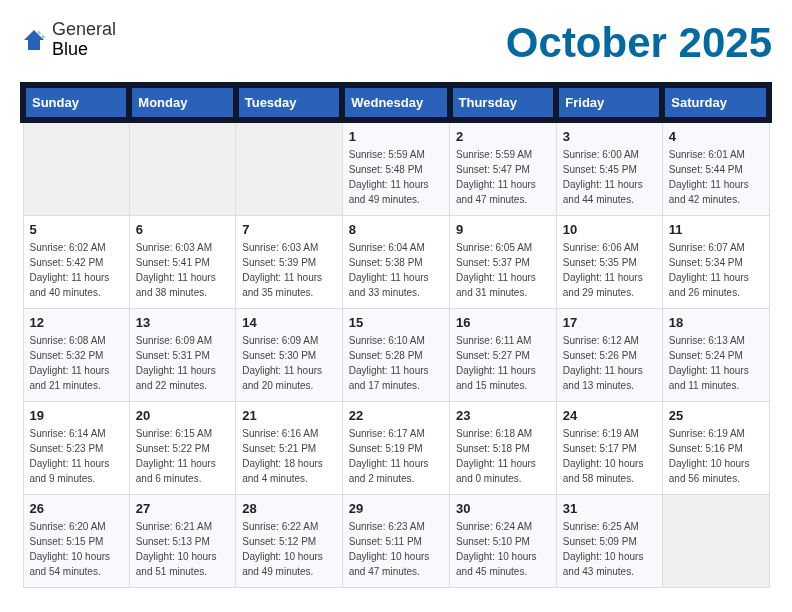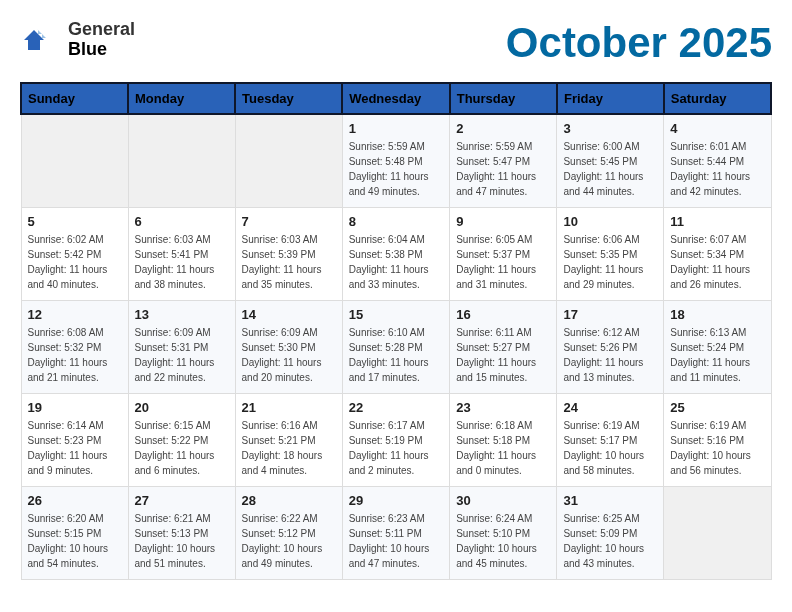--- a/index.html
+++ b/index.html
@@ -16,23 +16,22 @@
       align-items: flex-start;
       margin-bottom: 16px;
     }
     .logo {
       display: flex;
       align-items: center;
       gap: 4px;
     }
     .logo-text {
       font-size: 18px;
-      font-weight: bold;
+      font-weight: normal;
       line-height: 1.1;
-      margin-left: 16px;
     }
     .logo-general { color: #333; }
     .logo-blue { color: #000000; }
     .logo-icon {
       width: 28px;
       height: 28px;
     }
     .title-block {
       text-align: right;
     }
@@ -47,26 +46,26 @@
       color: #555;
       margin-top: 2px;
     }
     .calendar {
       width: 100%;
       border-collapse: collapse;
       border: 1px solid #ccc;
     }
     .calendar th {
       background-color: #2962b8;
-      color: #000000;
+      color: #ffffff;
       font-size: 13px;
       font-weight: bold;
       padding: 7px 6px;
       text-align: left;
-      border: 2px solid #0f172a;
+      border: 6px solid #0f172a;
     }
     .calendar td {
       vertical-align: top;
       padding: 6px 6px 8px 6px;
       border: 1px solid #ddd;
       font-size: 10.5px;
       color: #333;
       width: 108px;
       min-height: 80px;
       background: #fff;

